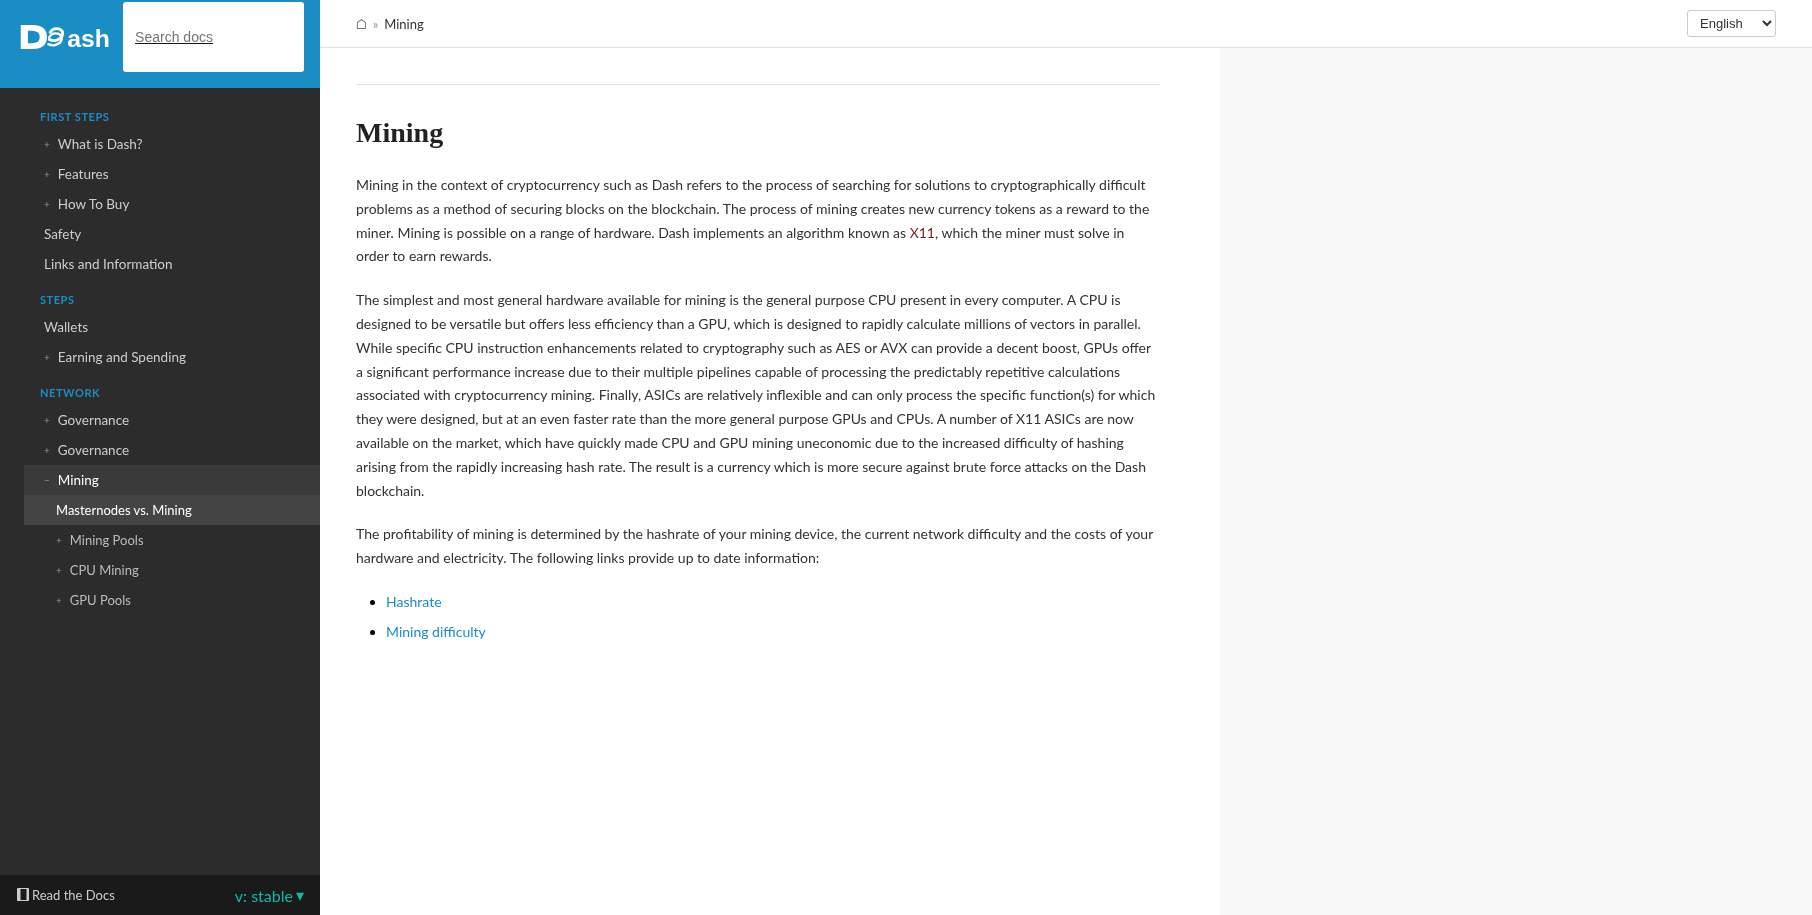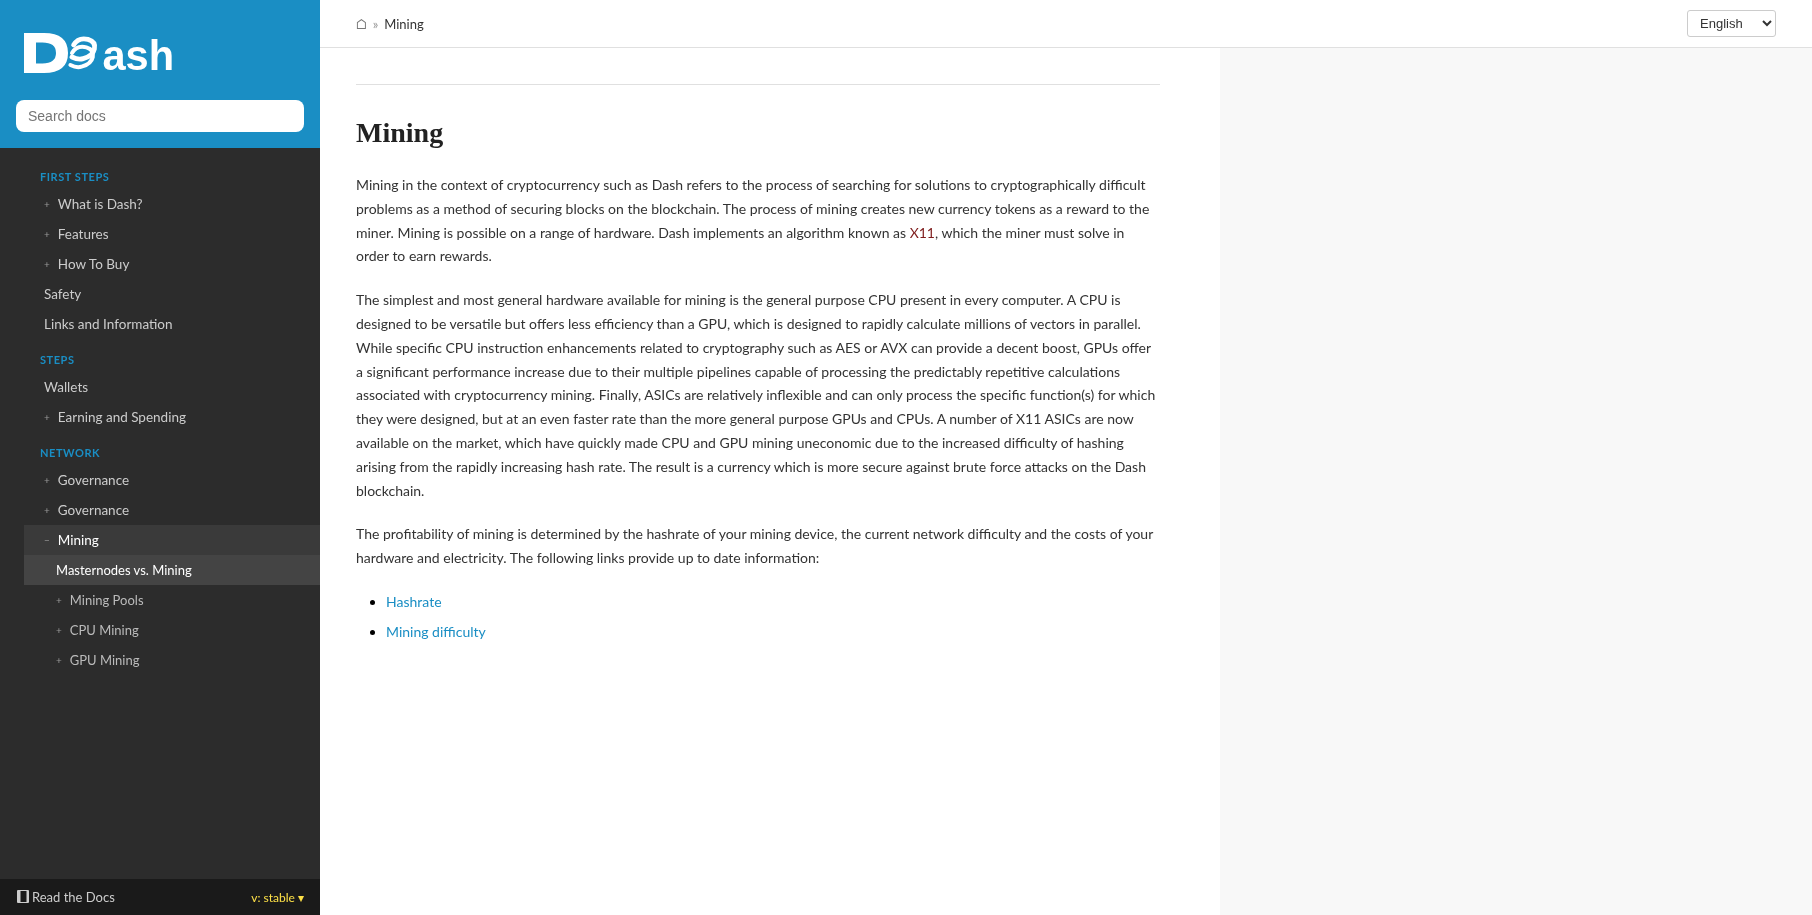--- a/index.html
+++ b/index.html
@@ -10,38 +10,39 @@
       width: 320px;
       min-width: 320px;
       background: #2c2c2c;
       display: flex;
       flex-direction: column;
       height: 100vh;
       overflow: hidden;
     }
     #sidebar-header {
       background: #1a8ec4;
-      padding: 18px 16px 16px 16px;
-      display: flex;
-      flex-direction: column;
+      padding: 2px 16px 16px 16px;
+      display: flex;
+      flex-direction: row;
       gap: 12px;
     }
     .dash-logo {
       width: 160px;
       height: 70px;
     }
     #search-box {
       background: white;
       border: none;
-      border-radius: 8px;
+      border-radius: 3px;
       padding: 8px 12px;
       font-size: 14px;
-      color: #4d7c0f;
+      color: #0f172a;
       width: 100%;
       outline: none;
+      text-decoration: underline;
     }
     #sidebar-nav {
       flex: 1;
       overflow-y: auto;
       padding: 8px 0;
       margin-left: 24px;
     }
     .nav-section-label {
       color: #1a8ec4;
       font-size: 11px;
@@ -86,22 +87,22 @@
     }
     #sidebar-footer .rtd-label {
       display: flex;
       align-items: center;
       color: #ccc;
     }
     #sidebar-footer .rtd-label svg {
       width: 16px; height: 16px;
     }
     .version-badge {
-      color: #fde047;
-      font-size: 12px;
+      color: #14b8a6;
+      font-size: 16px;
       display: flex;
       align-items: center;
       gap: 3px;
     }
 
     
     #main {
       flex: 1;
       display: flex;
       flex-direction: column;
@@ -252,21 +253,21 @@
     <div class="nav-item sub">
       <span class="expand-icon">+</span>
       <span>Mining Pools</span>
     </div>
     <div class="nav-item sub">
       <span class="expand-icon">+</span>
       <span>CPU Mining</span>
     </div>
     <div class="nav-item sub">
       <span class="expand-icon">+</span>
-      <span>GPU Mining</span>
+      <span>GPU Pools</span>
     </div>
   </div>
 
   <div id="sidebar-footer">
     <div class="rtd-label">
       <svg viewBox="0 0 16 16" fill="currentColor">
         <path d="M1 2a1 1 0 0 1 1-1h10a1 1 0 0 1 1 1v11a1 1 0 0 1-1 1H2a1 1 0 0 1-1-1V2zm3.5 0v11h6V2h-6z"></path>
       </svg>
       <span>Read the Docs</span>
     </div>

